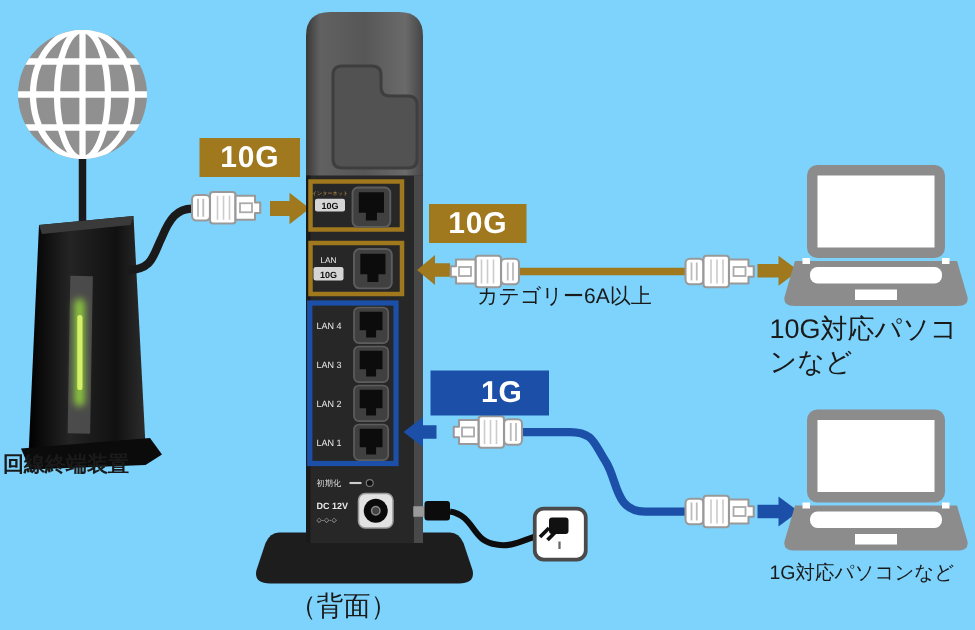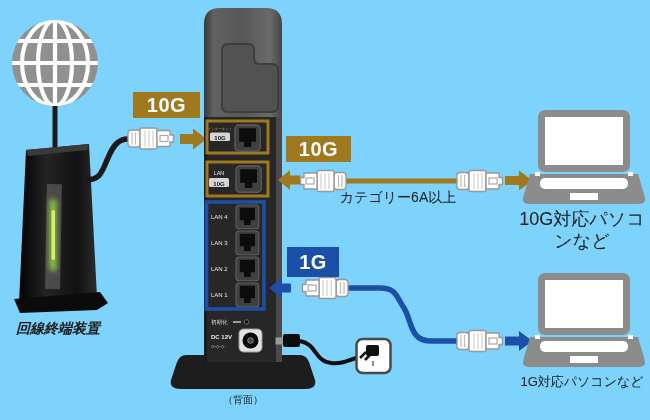--- a/index.html
+++ b/index.html
@@ -3,21 +3,21 @@
 <meta charset="utf-8">
 <style>
   html,body{margin:0;padding:0;background:#fff;}
   .canvas{position:relative;width:650px;height:420px;background:#7dd3fc;overflow:hidden;
           font-family:"Liberation Sans","DejaVu Sans",sans-serif;color:#1a1a1a;}
   .canvas svg{position:absolute;left:0;top:0;font-family:"Liberation Sans","DejaVu Sans",sans-serif;}
   .badge{position:absolute;display:flex;align-items:center;justify-content:center;
          color:#fff;font-weight:bold;font-size:20px;letter-spacing:0.5px;}
   .badge.gold{background:#A0781E;}
   .badge.blue{background:#1C50A8;}
-  .lbl{position:absolute;text-align:center;color:#1a1a1a;line-height:1.2;}
+  .lbl{position:absolute;color:#1a1a1a;line-height:1.2;}
   .lbl.bold{font-weight:bold;}
 </style>
 </head>
 <body>
 
 <div class="canvas">
 
   <svg width="650" height="420" viewBox="0 0 650 420">
     <defs>
       <clipPath id="globeClip">
@@ -171,20 +171,20 @@
         <line x1="373" y1="361" x2="373" y2="366" stroke="#666" stroke-width="1.5"></line>
       </g>
     </g>
 
     <use href="#laptop" transform="translate(523,108)"></use>
     <use href="#laptop" transform="translate(523,271)"></use>
   </svg>
 
   <div class="badge gold" style="left:133px;top:92px;width:67px;height:26px;">10G</div>
   <div class="badge gold" style="left:286px;top:136px;width:65px;height:26px;">10G</div>
-  <div class="badge blue" style="left:287px;top:247px;width:52px;height:30px;">1G</div>
+  <div class="badge blue" style="left:287px;top:247px;width:63px;height:30px;padding-left:16px;">1G</div>
 
-  <div class="lbl bold" style="left:2px;top:320px;width:112px;font-size:14px;font-style:italic;">回線終端装置</div>
+  <div class="lbl bold" style="left:2px;top:301px;width:112px;font-size:14px;">回線終端装置</div>
   <div class="lbl" style="left:318px;top:189px;width:160px;font-size:14px;">カテゴリー6A以上</div>
   <div class="lbl" style="left:513px;top:209px;width:138px;font-size:18px;">10G対応パソコンなど</div>
   <div class="lbl" style="left:513px;top:374px;width:138px;font-size:13px;">1G対応パソコンなど</div>
-  <div class="lbl" style="left:193px;top:394px;width:100px;font-size:10px;">（背面）</div>
+  <div class="lbl" style="left:193px;top:394px;width:100px;font-size:18px;">（背面）</div>
 </div>
 
 </body></html>

